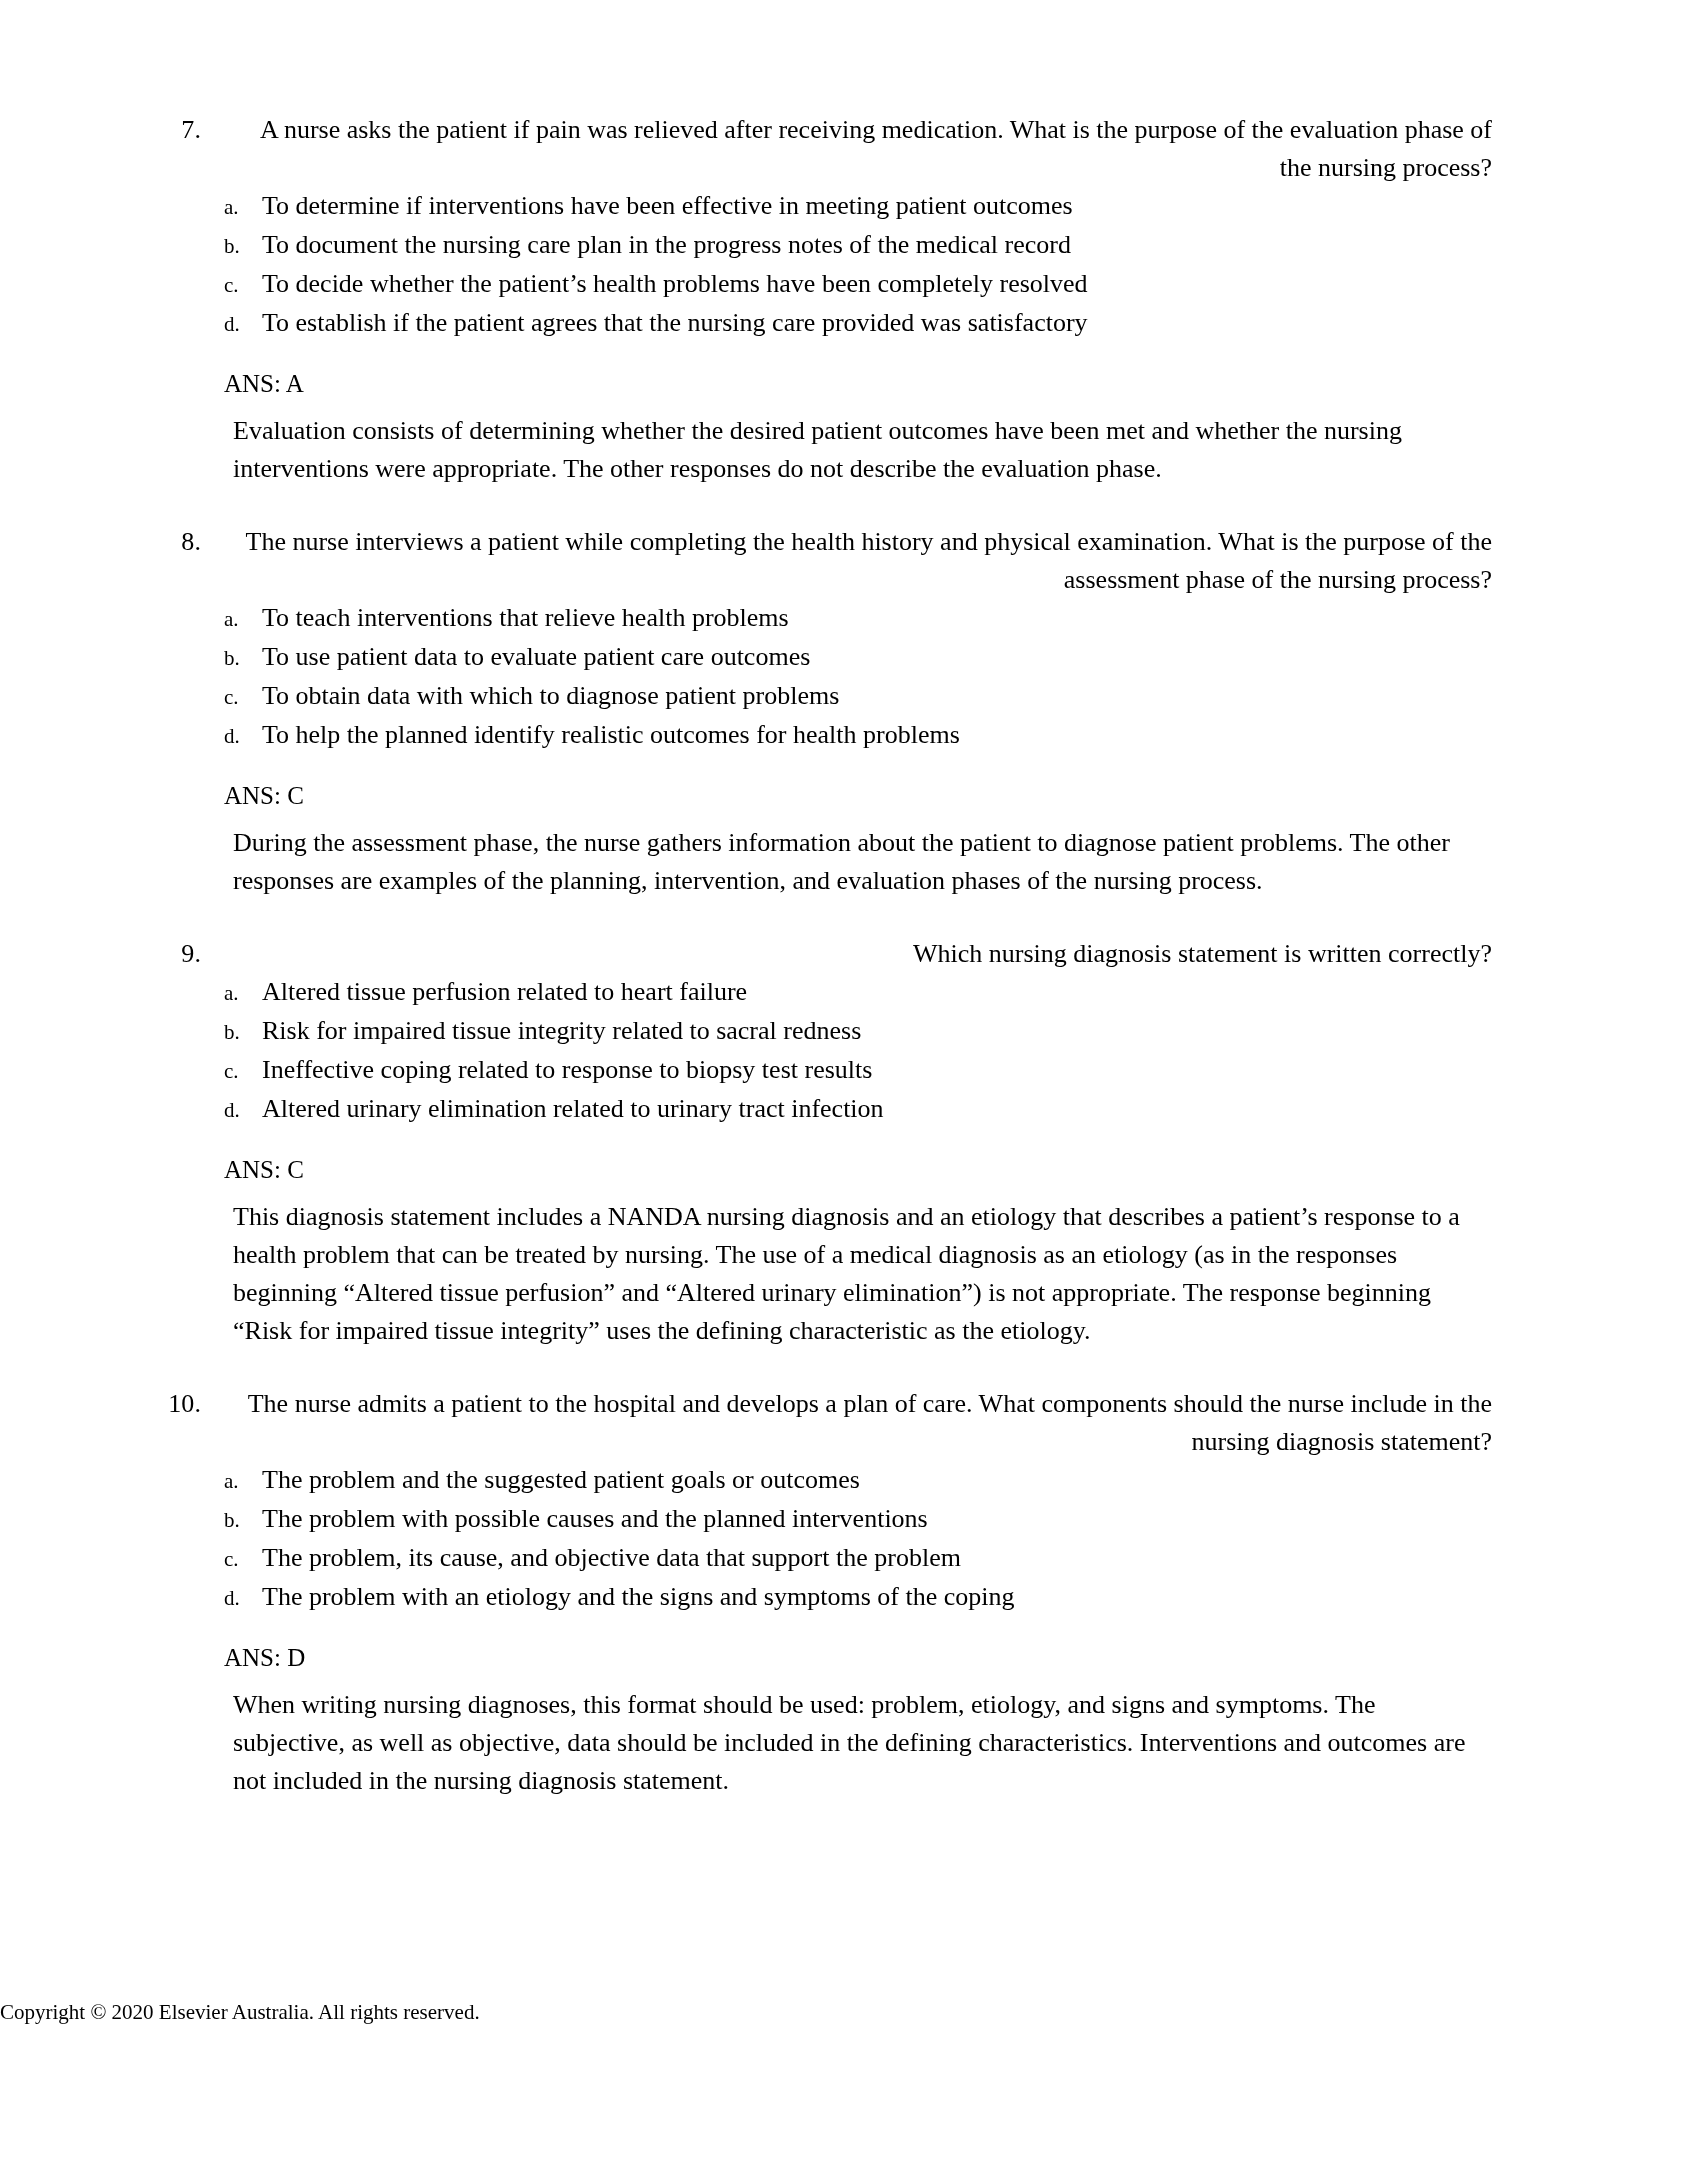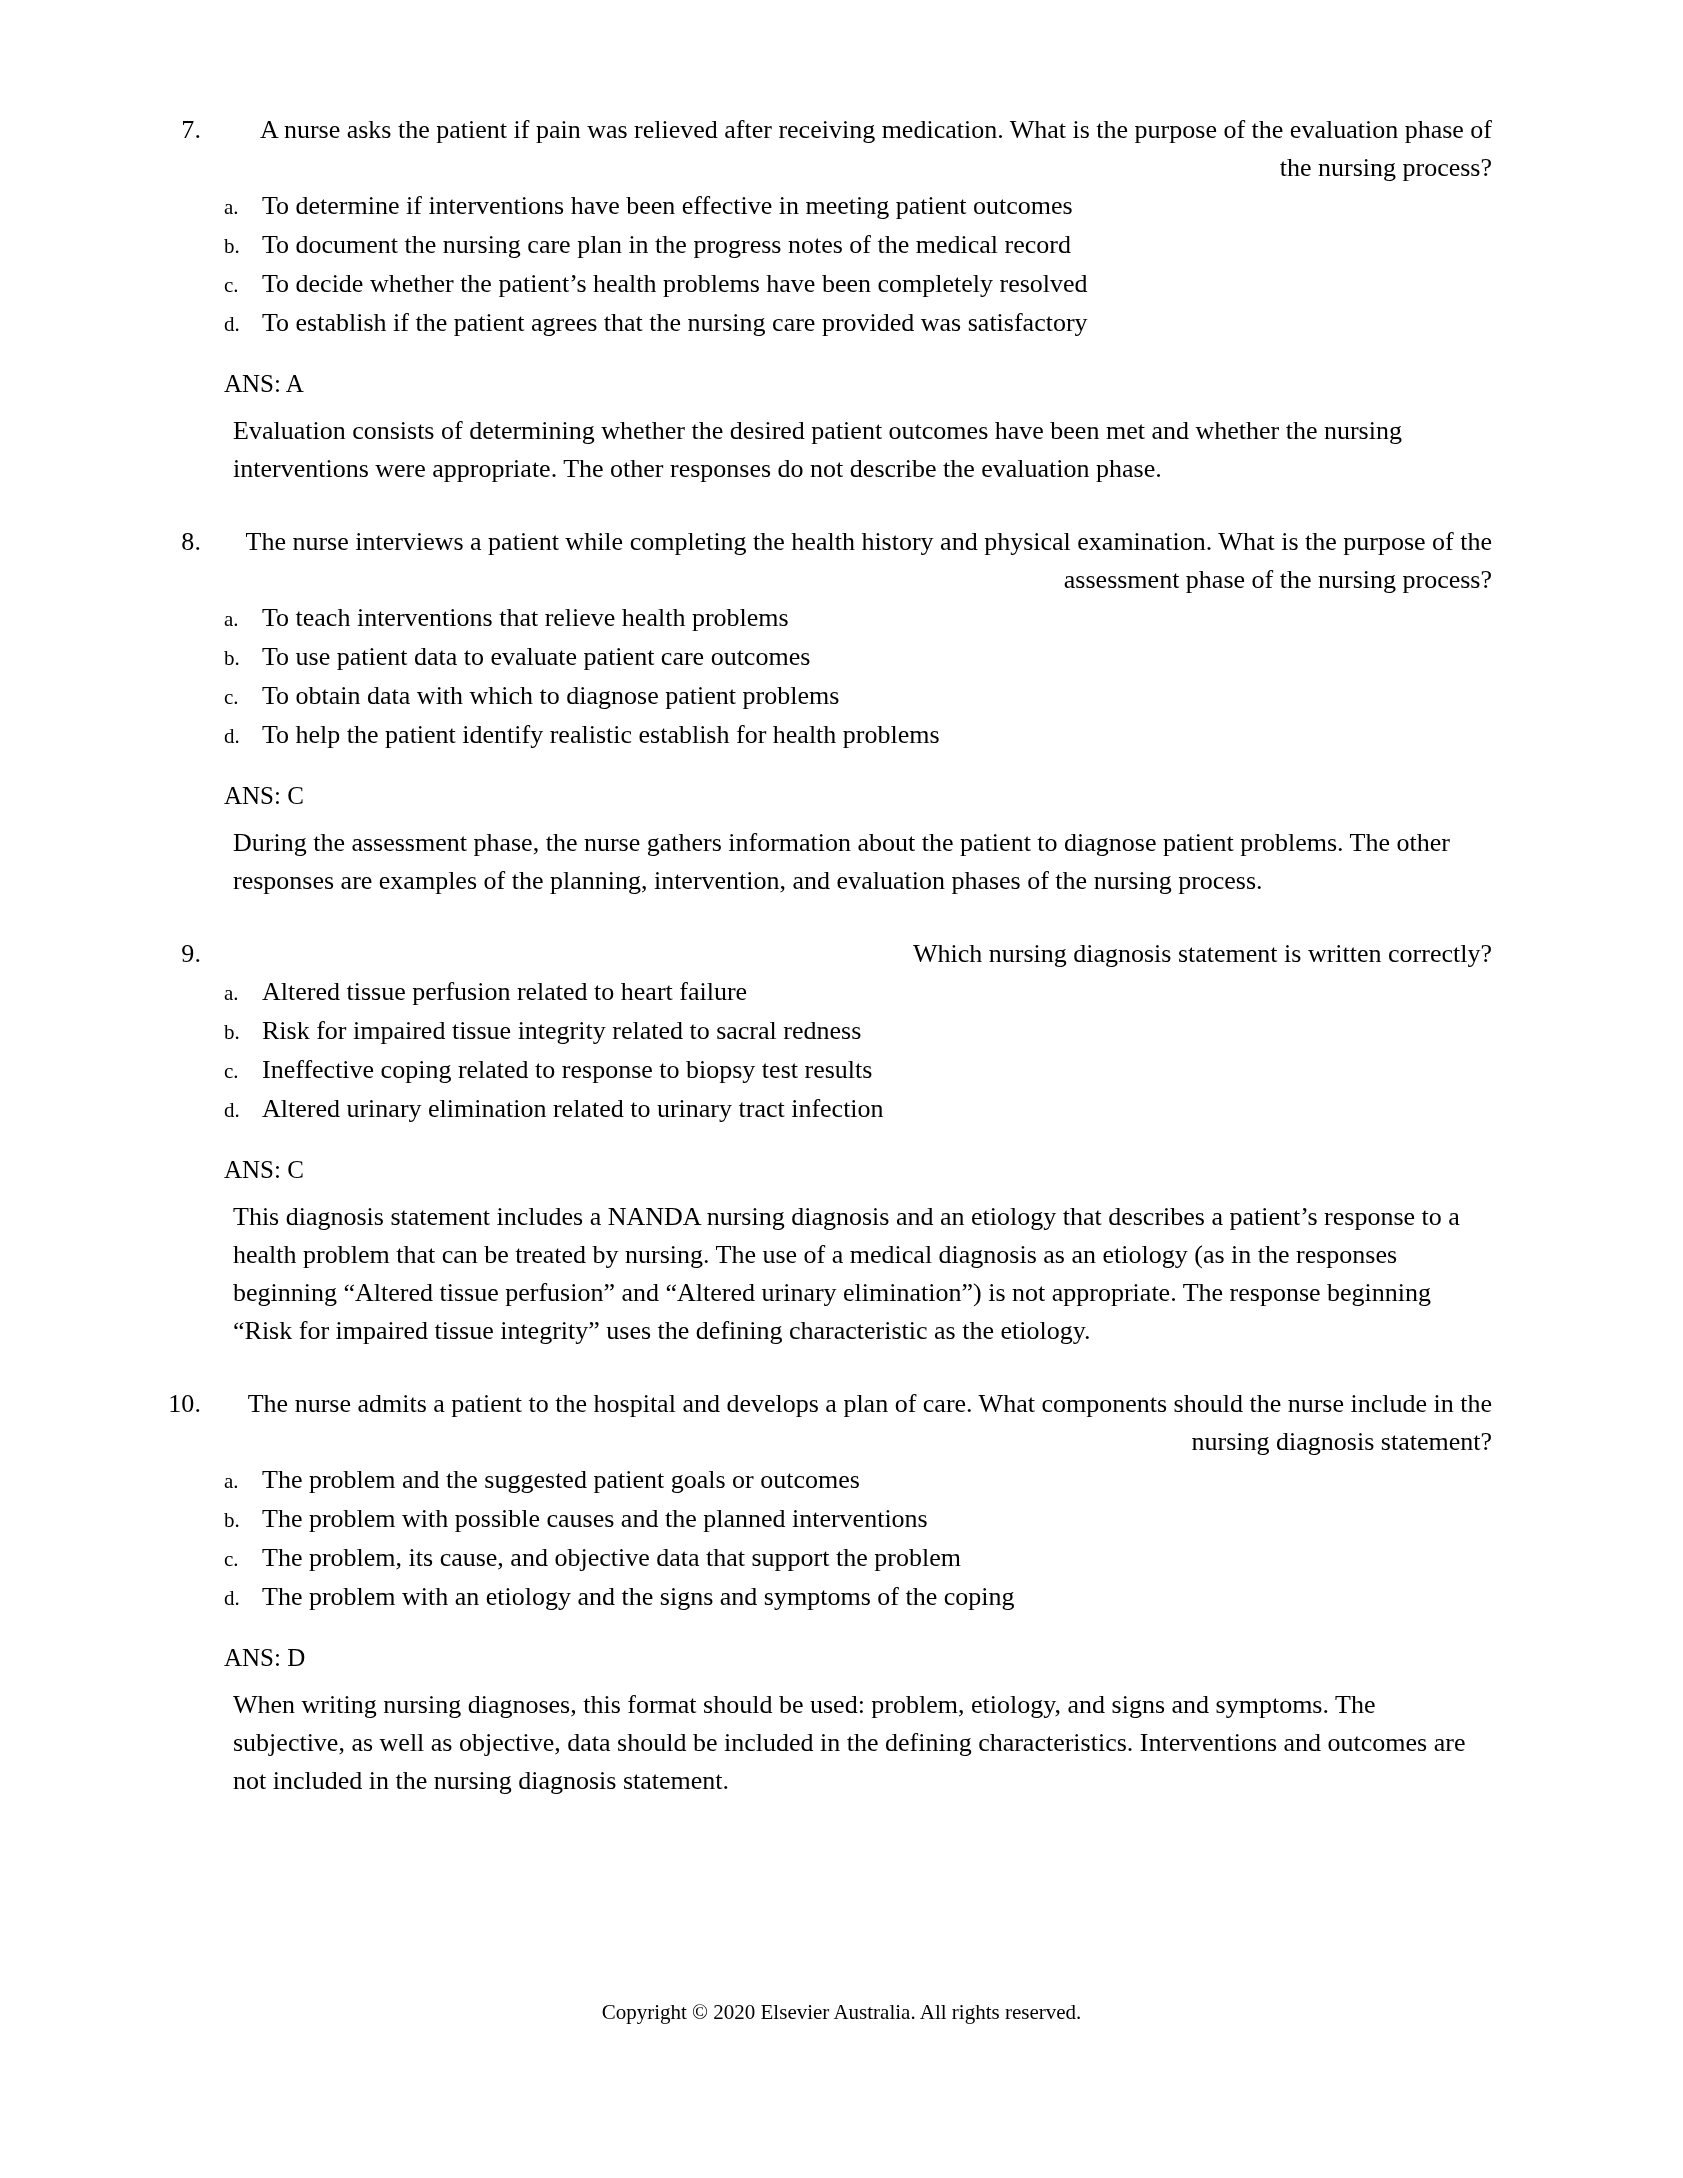--- a/index.html
+++ b/index.html
@@ -97,21 +97,20 @@
     line-height: 38px;
     margin: 9px;
   }
 
   
   .footer {
     position: absolute;
     left: 0;
     top: 1998px;
     width: 1683px;
-    text-align: center;
     font-size: 21px;
     line-height: 28px;
   }
 </style>
 </head>
 <body>
 
 <div class="page">
   <div class="content">
 
@@ -159,21 +158,21 @@
             <li class="opt">
               <span class="optletter">b.</span>
               <span class="opttext">To use patient data to evaluate patient care outcomes</span>
             </li>
             <li class="opt">
               <span class="optletter">c.</span>
               <span class="opttext">To obtain data with which to diagnose patient problems</span>
             </li>
             <li class="opt">
               <span class="optletter">d.</span>
-              <span class="opttext">To help the patient identify realistic establish for health problems</span>
+              <span class="opttext">To help the planned identify realistic outcomes for health problems</span>
             </li>
           </ul>
           <div class="ansblock">
             <div class="anslabel">ANS:  C</div>
             <p class="ansrationale">During the assessment phase, the nurse gathers information about the patient to diagnose patient problems. The other responses are examples of the planning, intervention, and evaluation phases of the nursing process.</p>
           </div>
         </div>
       </div>
     </div>
 

